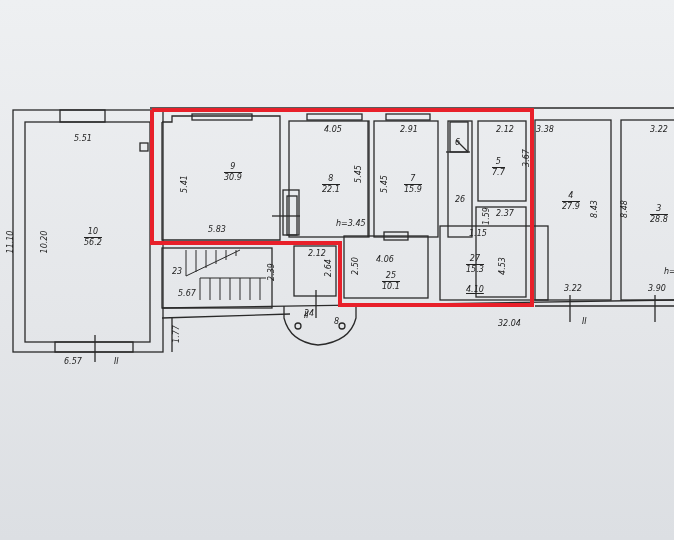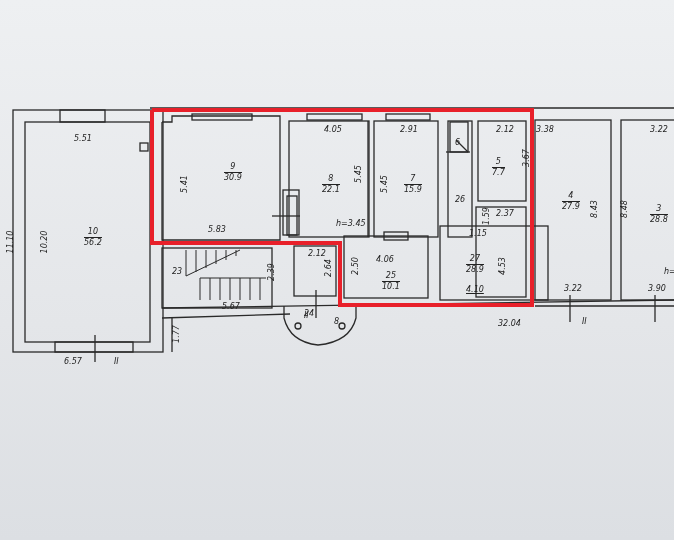--- a/index.html
+++ b/index.html
@@ -135,41 +135,41 @@
 
 <div class="room" style="left:492px;top:158px;">
   <span class="num">5</span>
   <span class="area">7.7</span>
 </div>
 <div class="lbl" style="left:496px;top:126px;">2.12</div>
 <div class="lbl vert" style="left:518px;top:154px;">3.67</div>
 
 <div class="room" style="left:466px;top:255px;">
   <span class="num">27</span>
-  <span class="area">28.9</span>
+  <span class="area">15.3</span>
 </div>
 <div class="lbl" style="left:496px;top:210px;">2.37</div>
 <div class="lbl vert" style="left:478px;top:212px;">1.59</div>
 <div class="lbl vert" style="left:494px;top:262px;">4.53</div>
 <div class="lbl" style="left:466px;top:286px;text-decoration:underline;">4.10</div>
 
 <div class="room" style="left:382px;top:272px;">
   <span class="num">25</span>
   <span class="area">10.1</span>
 </div>
 <div class="lbl" style="left:376px;top:256px;">4.06</div>
 <div class="lbl vert" style="left:347px;top:262px;">2.50</div>
 
 <div class="lbl" style="left:304px;top:274px;margin-top:36px;">24</div>
 <div class="lbl" style="left:308px;top:250px;">2.12</div>
 <div class="lbl vert" style="left:263px;top:268px;">2.39</div>
 <div class="lbl vert" style="left:320px;top:264px;">2.64</div>
 
 <div class="lbl" style="left:172px;top:268px;">23</div>
-<div class="lbl" style="left:178px;top:303px;margin-left:44px;">5.67</div>
+<div class="lbl" style="left:178px;top:290px;">5.67</div>
 
 <div class="lbl" style="left:304px;top:312px;">II</div>
 <div class="lbl" style="left:334px;top:318px;">8</div>
 
 <div class="lbl" style="left:498px;top:320px;">32.04</div>
 <div class="lbl" style="left:582px;top:318px;">II</div>
 
 <div class="room" style="left:562px;top:192px;">
   <span class="num">4</span>
   <span class="area">27.9</span>

